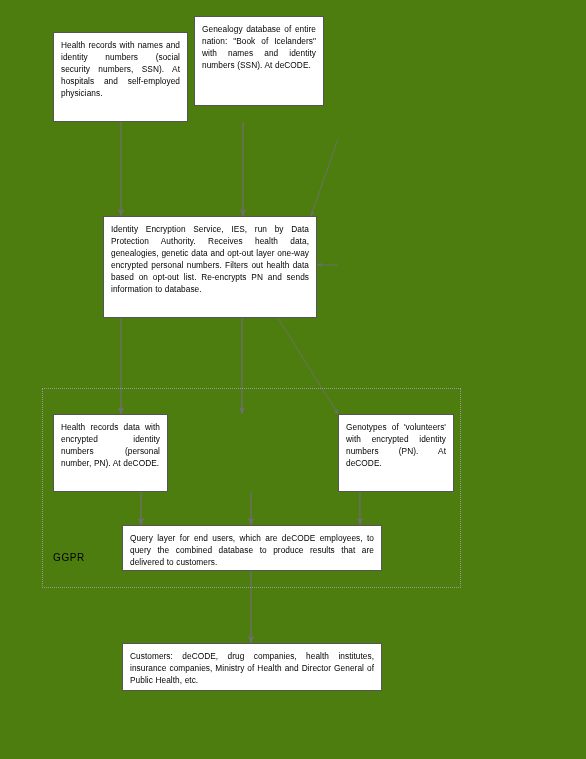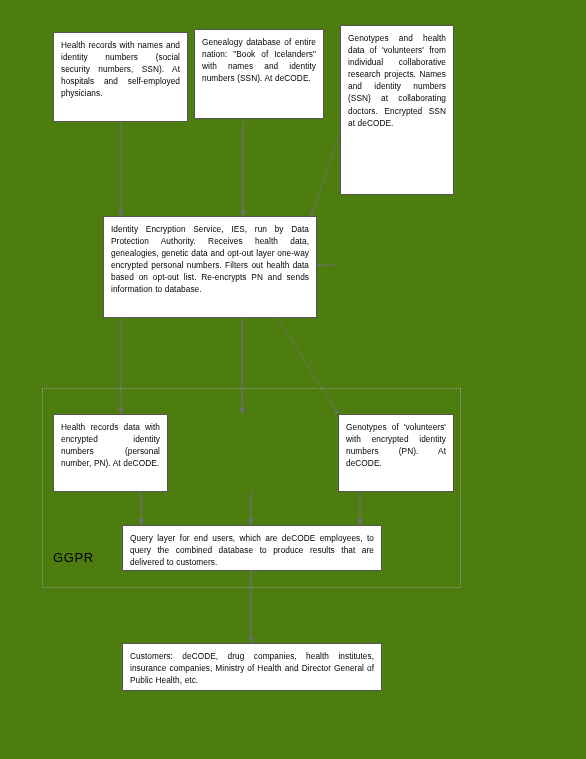--- a/index.html
+++ b/index.html
@@ -49,21 +49,21 @@
   }
   .ggpr-region {
     position: absolute;
     box-sizing: border-box;
     border: 1px dotted #9a9a9a;
     background: transparent;
     z-index: 1;
   }
   .ggpr-label {
     position: absolute;
-    font-size: 13px;
+    font-size: 10px;
     line-height: 12px;
     color: #000000;
     letter-spacing: 0.6px;
     z-index: 4;
     white-space: nowrap;
   }
 </style>
 </head>
 <body>
 
@@ -99,27 +99,24 @@
     <line x1="251" y1="492" x2="251" y2="525" stroke="#6f6f6f" stroke-width="1.3" marker-end="url(#ah)"></line>
     <line x1="360" y1="492" x2="360" y2="525" stroke="#6f6f6f" stroke-width="1.3" marker-end="url(#ah)"></line>
 
     <line x1="251" y1="571" x2="251" y2="643" stroke="#6f6f6f" stroke-width="1.3" marker-end="url(#ah)"></line>
   </svg>
 
   <div class="node" style="left:53px; top:32px; width:135px; height:90px;">
     <span class="node-inner">Health records with names and identity numbers (social security numbers, SSN). At hospitals and self-employed physicians.</span>
   </div>
 
-  <div class="node" style="left:194px; top:29px; width:130px; height:90px;">
+  <div class="node" style="left:194px; top:16px; width:130px; height:90px;">
     <span class="node-inner">Genealogy database of entire nation: "Book of Icelanders" with names and identity numbers (SSN). At deCODE.</span>
   </div>
 
-  <div class="node" style="left:340px; top:25px; width:114px; height:170px;">
-    <span class="node-inner">Genotypes and health data of 'volunteers' from individual collaborative research projects. Names and identity numbers (SSN) at collaborating doctors. Encrypted SSN at deCODE.</span>
-  </div>
 
   <div class="node" style="left:103px; top:216px; width:214px; height:102px;">
     <span class="node-inner">Identity Encryption Service, IES, run by Data Protection Authority. Receives health data, genealogies, genetic data and opt-out layer one-way encrypted personal numbers. Filters out health data based on opt-out list. Re-encrypts PN and sends information to database.</span>
   </div>
 
 
   <div class="ggpr-label" style="left:53px; top:552px;">GGPR</div>
 
   <div class="node" style="left:53px; top:414px; width:115px; height:78px;">
     <span class="node-inner">Health records data with encrypted identity numbers (personal number, PN). At deCODE.</span>

